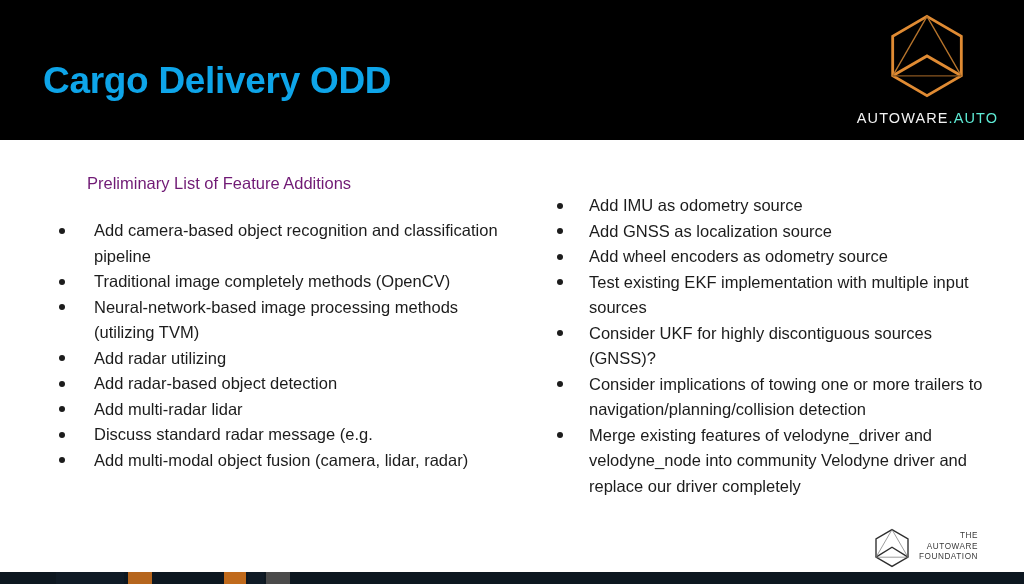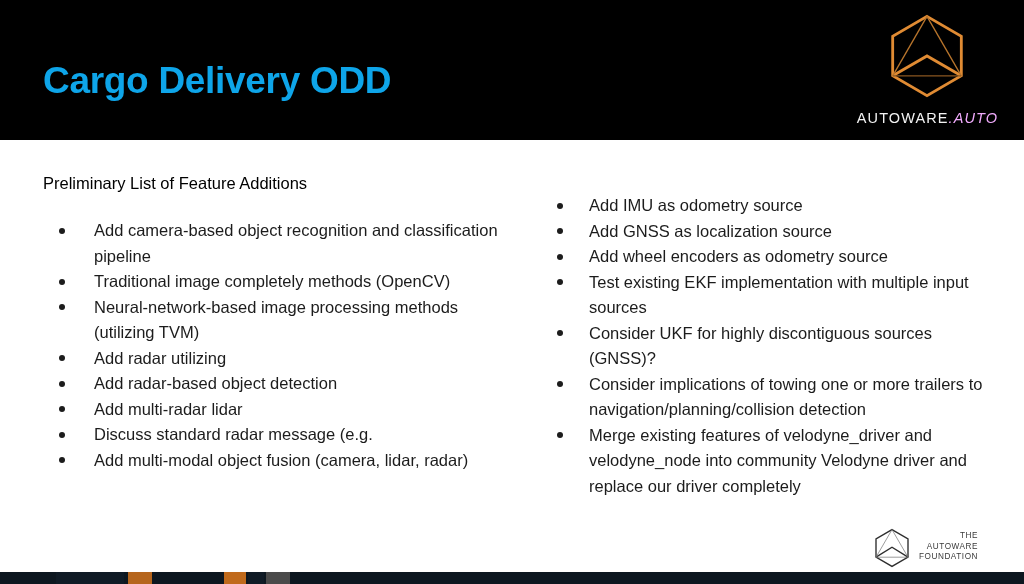--- a/index.html
+++ b/index.html
@@ -61,21 +61,21 @@
     position: absolute;
     left: 0;
     top: 98px;
     width: 165px;
     text-align: center;
     font-size: 14.5px;
     letter-spacing: 1.1px;
     white-space: nowrap;
   }
   .brand-word .w1 { color: #f2f2f2; }
-  .brand-word .w2 { color: #f0abfc; font-style: italic; }
+  .brand-word .w2 { color: #5eead4; }
 
   
   .content {
     position: absolute;
     left: 0;
     top: 140px;
     width: 1024px;
     height: 425px;
     background: #ffffff;
   }
@@ -89,24 +89,25 @@
 
   .col-right {
     position: absolute;
     left: 552px;
     top: 53px;
     width: 445px;
   }
 
   .section-heading {
     font-size: 16.5px;
-    color: #000000;
+    color: #701a75;
     line-height: 1.3;
     margin-bottom: 24px;
     white-space: nowrap;
+    margin-left: 44px;
   }
 
   ul.bullets {
     list-style: none;
   }
 
   ul.bullets > li {
     position: relative;
     padding-left: 51px;
     font-size: 16.5px;

